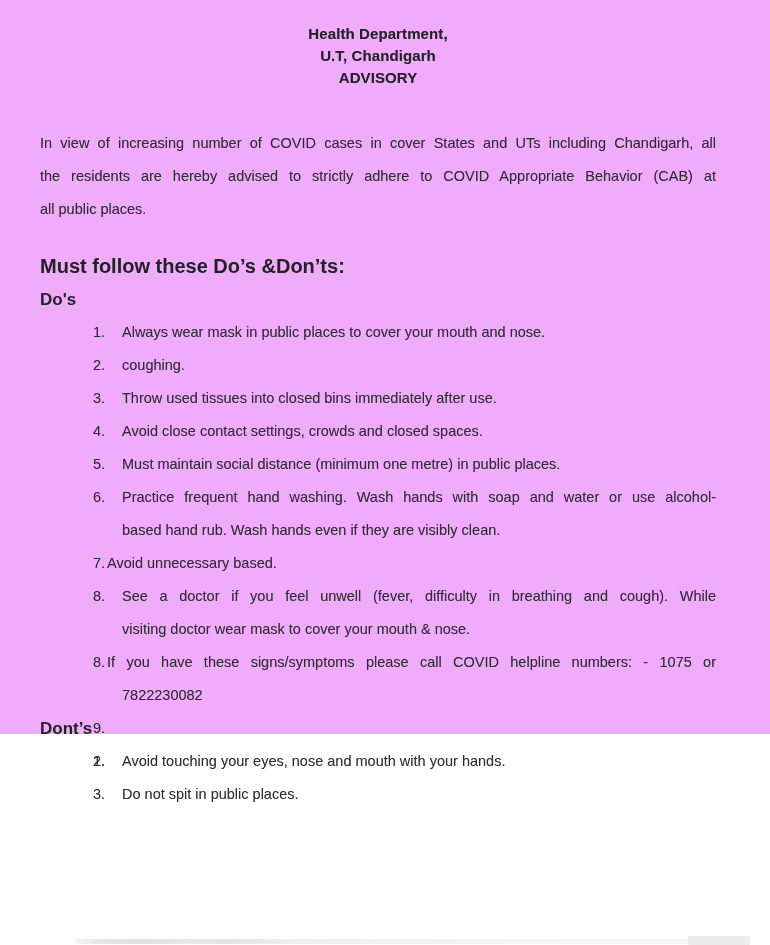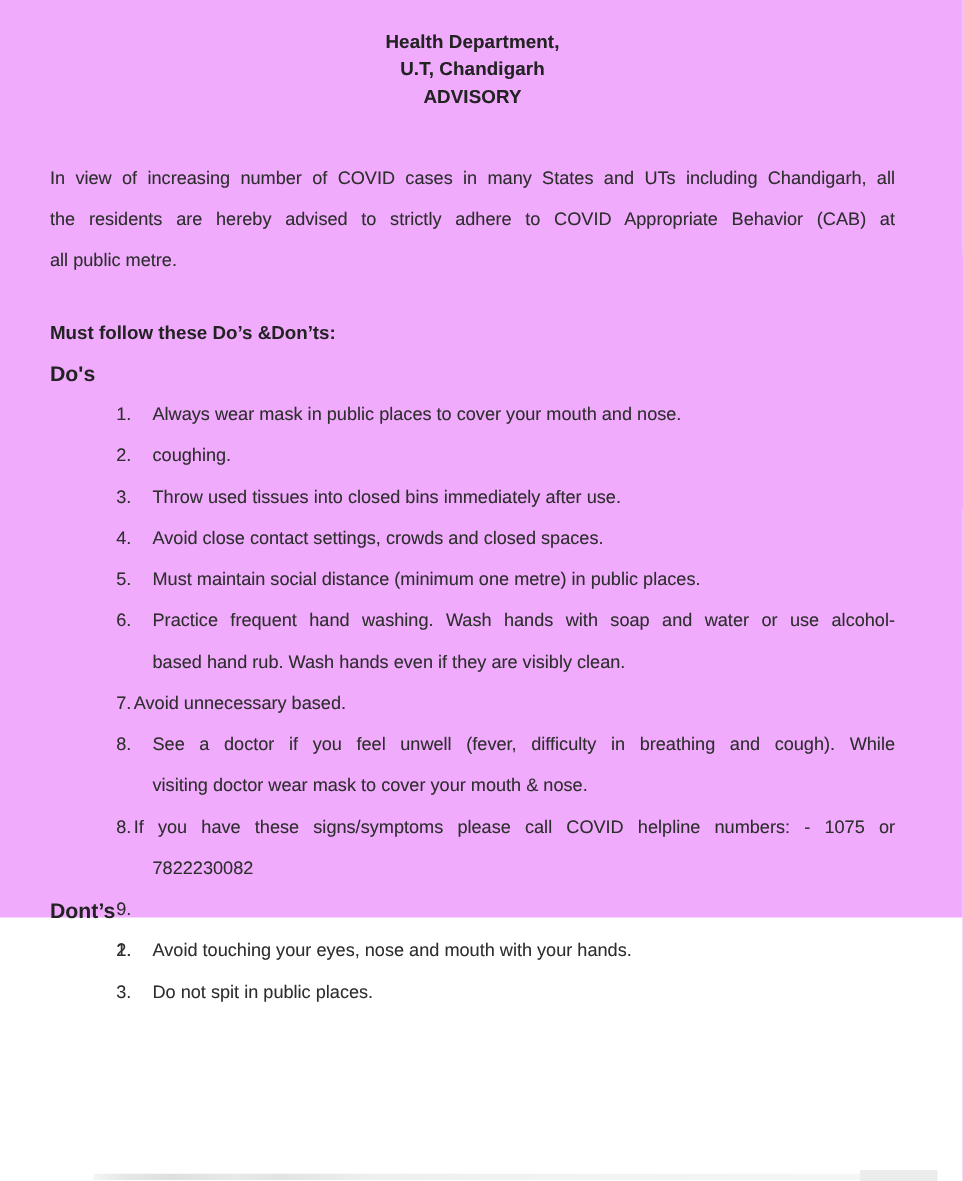--- a/index.html
+++ b/index.html
@@ -37,21 +37,21 @@
   .intro {
     margin: 38px 54px 0 40px;
   }
   .line { display: block; }
   .j {
     text-align: justify;
     text-align-last: justify;
   }
   .section-heading {
     margin: 24px 54px 0 40px;
-    font-size: 15px;
+    font-size: 20px;
     font-weight: bold;
     line-height: 33px;
     color: #222222;
   }
   .sub-heading {
     margin: 0 54px 0 40px;
     font-size: 17px;
     font-weight: bold;
     line-height: 33px;
     color: #222222;
@@ -95,23 +95,23 @@
 
 <div class="page">
 
   <div class="doc-header">
     <div class="hline">Health Department,</div>
     <div class="hline">U.T, Chandigarh</div>
     <div class="hline">ADVISORY</div>
   </div>
 
   <div class="intro body-text">
-    <span class="line j">In view of increasing number of COVID cases in many States and UTs including Chandigarh, all</span>
+    <span class="line j">In view of increasing number of COVID cases in cover States and UTs including Chandigarh, all</span>
     <span class="line j">the residents are hereby advised to strictly adhere to COVID Appropriate Behavior (CAB) at</span>
-    <span class="line">all public metre.</span>
+    <span class="line">all public places.</span>
   </div>
 
   <div class="section-heading">Must follow these Do’s &amp;Don’ts:</div>
 
   <div class="sub-heading">Do's</div>
 
   <div class="list body-text">
 
     <div class="item">
       <span class="num">1.</span>

